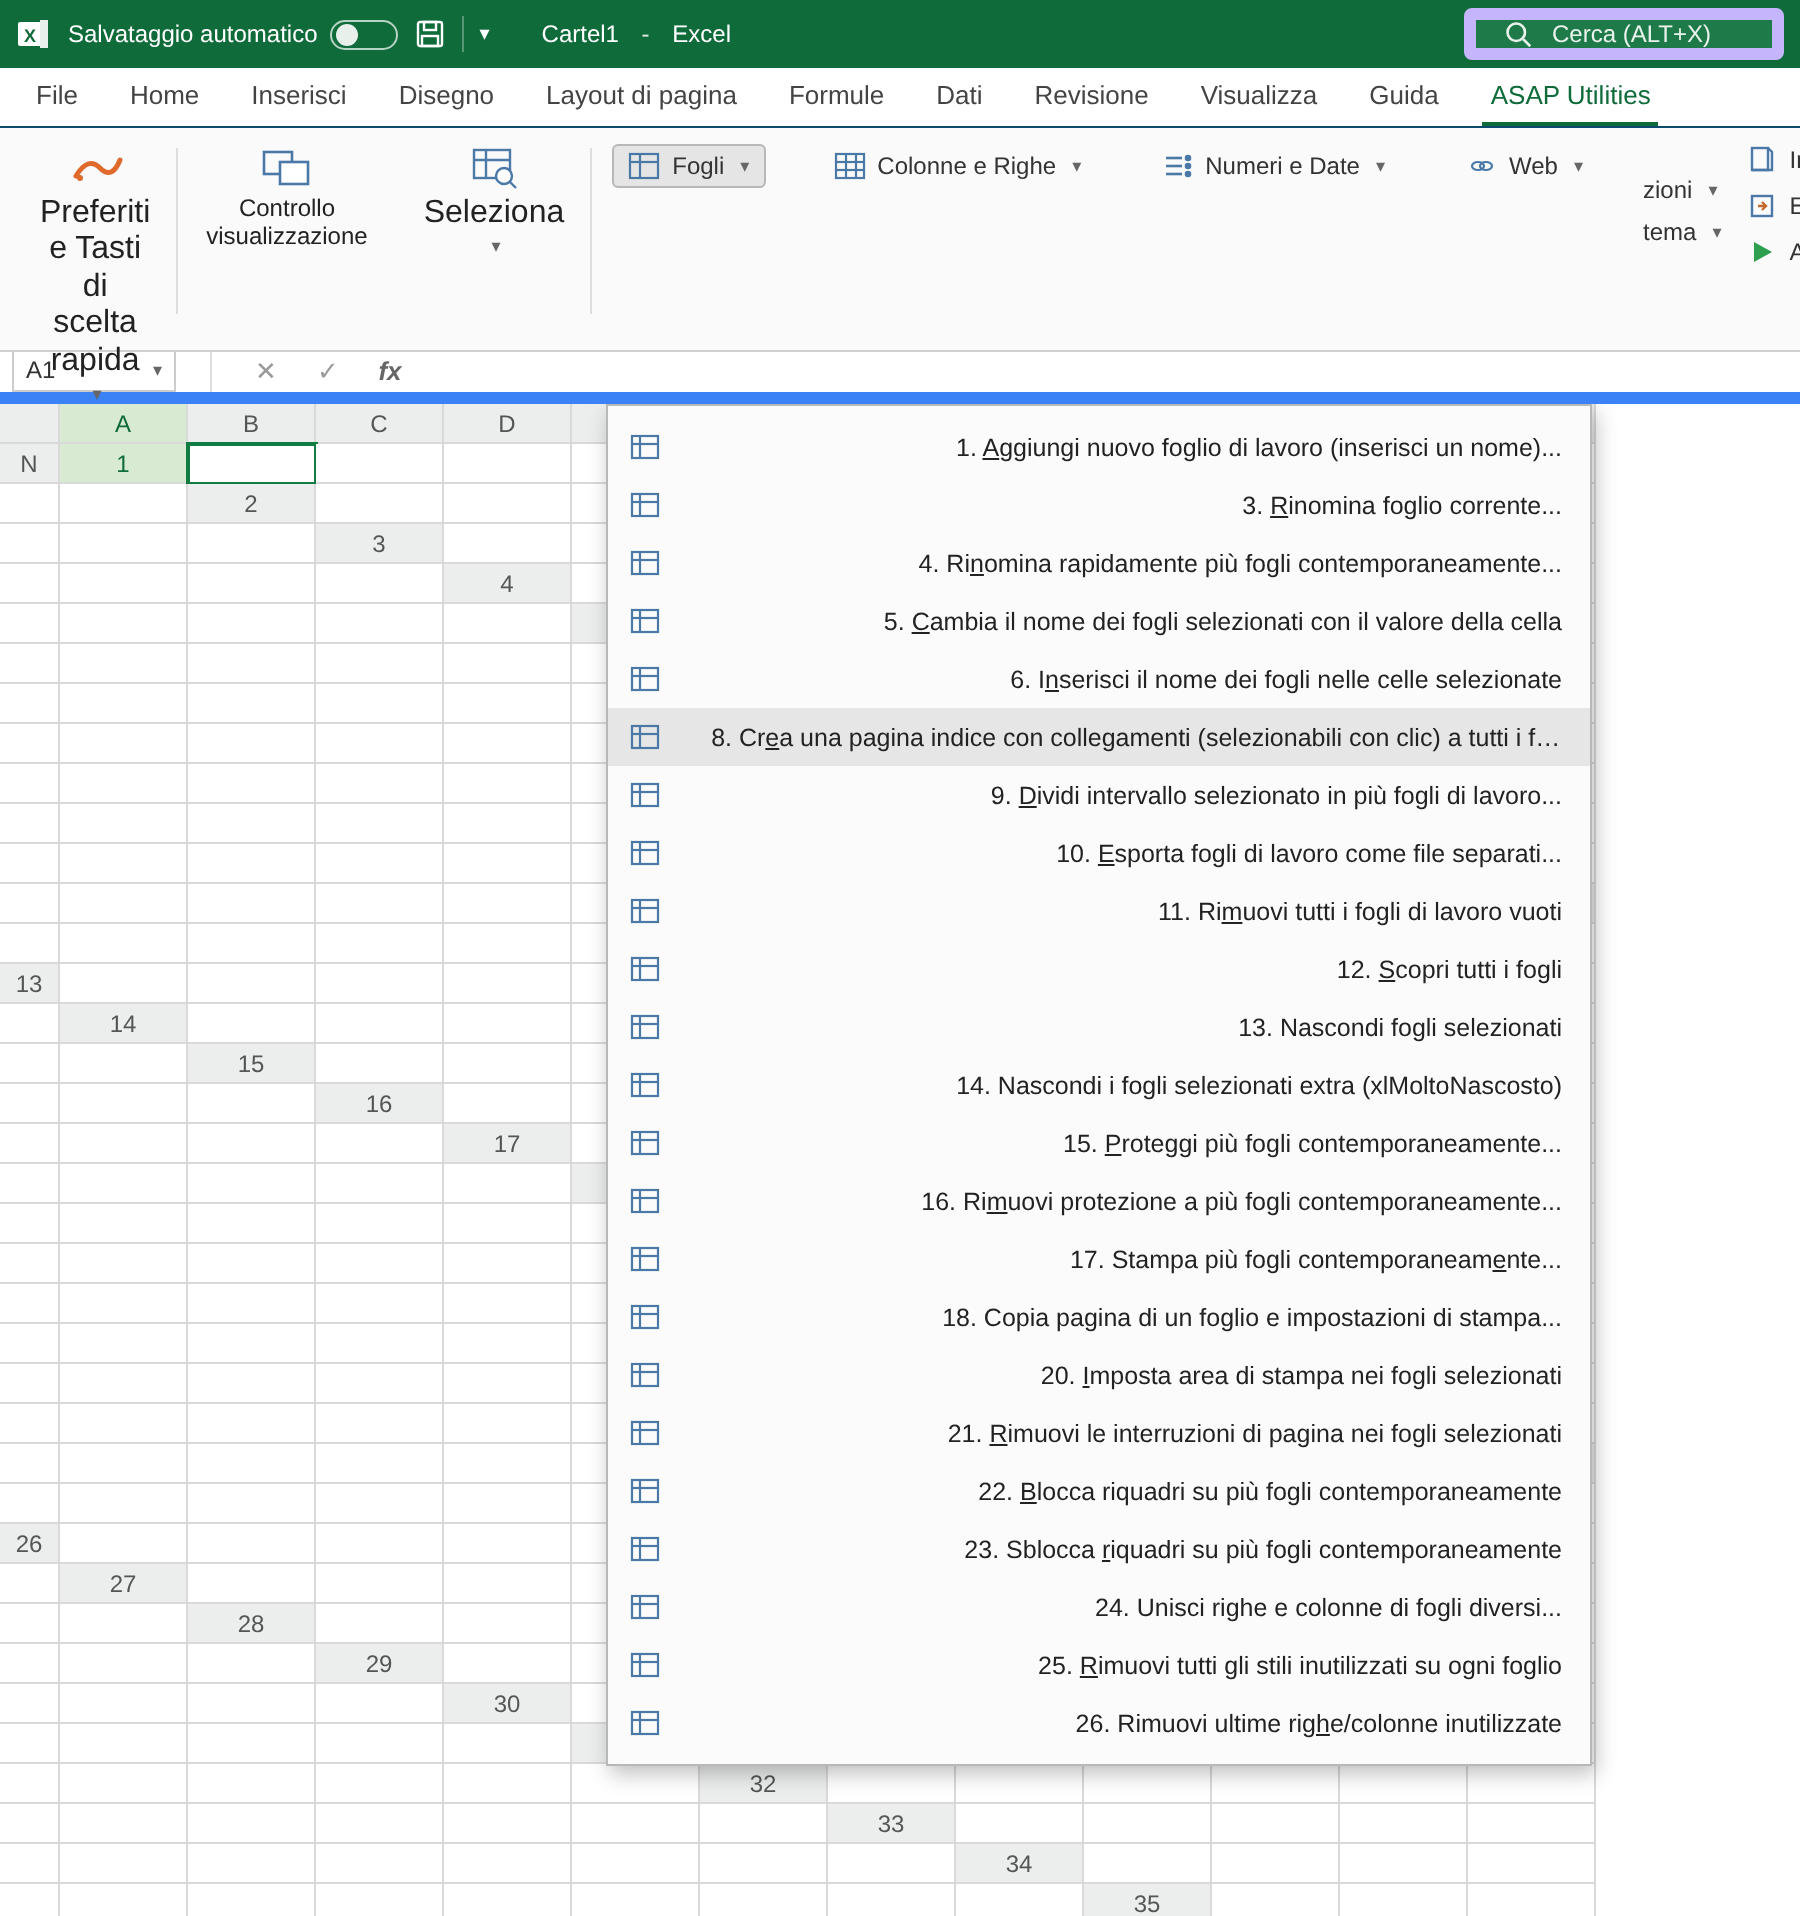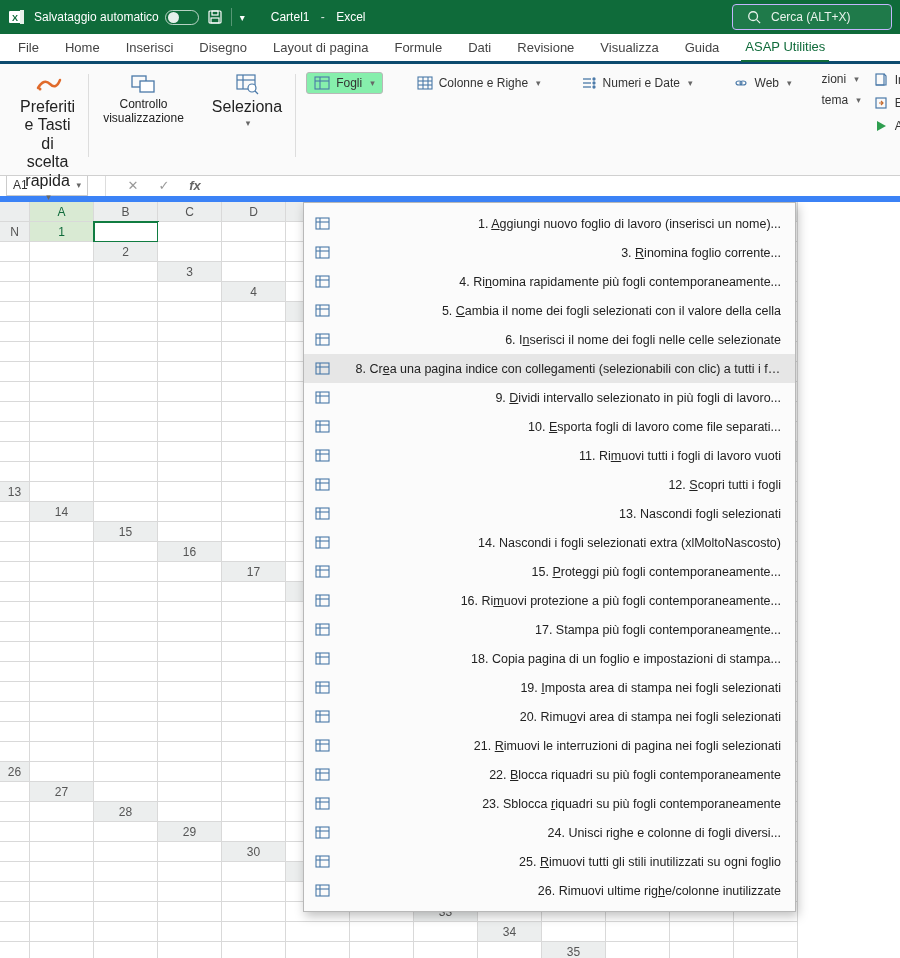--- a/index.html
+++ b/index.html
@@ -8,38 +8,38 @@
   
   .titlebar { height: 34px; background: #0f6b3a; color: #fff; display: flex; align-items: center; padding: 0 8px; gap: 8px; }
   .titlebar .app-icon { width: 18px; height: 18px; display:flex; align-items:center; justify-content:center; }
   .titlebar .autosave { display:flex; align-items:center; gap:6px; font-size:12px; }
   .titlebar .toggle { width: 34px; height: 15px; border:1px solid rgba(255,255,255,.7); border-radius:8px; position:relative; }
   .titlebar .toggle::after { content:""; position:absolute; left:2px; top:1px; width:11px; height:11px; border-radius:50%; background:#fff; opacity:.9; }
   .titlebar .divider { width:1px; height:18px; background:rgba(255,255,255,.3); }
   .titlebar .save-icon { width:16px; height:16px; }
   .titlebar .title-text { font-size:12px; }
   .titlebar .dash { opacity:.85; }
-  .titlebar .search { margin-left:auto; display:flex; align-items:center; gap:10px; background:#1f7a4a; border:1px solid #c4b5fd; padding:4px 14px; border-radius:4px; height:26px; min-width:160px; color:#e9f3ec; }
+  .titlebar .search { margin-left:auto; display:flex; align-items:center; gap:10px; background:#1f7a4a; border:6px solid #c4b5fd; padding:4px 14px; border-radius:4px; height:26px; min-width:160px; color:#e9f3ec; }
   .titlebar .search .mag { width:14px; height:14px; }
 
   
-  .tabs { height: 30px; display:flex; align-items:center; gap:18px; padding:0 14px; border-bottom:3px solid #0c4a6e; background:#fff; font-size:13px; }
+  .tabs { height: 30px; display:flex; align-items:flex-start; gap:18px; padding:0 14px; border-bottom:1px solid #0c4a6e; background:#fff; font-size:13px; }
   .tabs .tab { padding:6px 4px 6px; color:#444; cursor:pointer; }
   .tabs .tab.active { color:#0f6b3a; border-bottom:2px solid #0f6b3a; font-weight:400; }
 
   
   .ribbon { height: 112px; background:#fafafa; border-bottom:1px solid #d0d0d0; display:flex; padding:4px 6px 0 6px; position:relative; }
   .ribbon .group { display:flex; flex-direction:column; align-items:center; justify-content:space-between; padding:2px 10px 2px; position:relative; }
   .ribbon .group.sep::after { content:""; position:absolute; right:0; top:6px; bottom:18px; width:1px; background:#ddd; }
   .ribbon .group .big-btn { display:flex; flex-direction:column; align-items:center; gap:2px; text-align:center; padding:2px 4px; cursor:pointer; }
   .ribbon .group .big-btn .bicon { width:28px; height:24px; display:flex; align-items:center; justify-content:center; }
   .ribbon .group .glabel { font-size:11px; color:#666; padding:2px 0 4px; }
   .ribbon .small-stack { display:flex; flex-direction:column; gap:3px; }
   .ribbon .small-btn { display:flex; align-items:center; gap:6px; padding:3px 6px; border-radius:3px; cursor:pointer; font-size:12px; color:#333; white-space:nowrap; }
-  .ribbon .small-btn.highlight { background:#86efac; border:1px solid #b8b8b8; padding:2px 7px; }
+  .ribbon .small-btn.highlight { background:#e5e5e5; border:1px solid #b8b8b8; padding:2px 7px; }
   .ribbon .small-btn .sicon { width:16px; height:16px; display:flex; align-items:center; justify-content:center; }
   .chev { font-size:9px; color:#666; margin-left:2px; }
   .ribbon .right-group { margin-left:auto; padding-right:0; }
   .ribbon .right-group .small-btn { padding:2px 4px; }
 
   
   .fbar { height: 26px; display:flex; align-items:flex-end; border-bottom:6px solid #3b82f6; background:#fff;gap:11px; }
   .fbar .namebox { width:82px; height:22px; border:1px solid #ccc; margin-left:6px; display:flex; align-items:center; justify-content:space-between; padding:0 6px; font-size:12px; color:#333; }
   .fbar .namebox .dd { font-size:9px; color:#666; }
   .fbar .fb-sep { width:1px; height:22px; background:#ddd; margin:0 6px; }
@@ -213,21 +213,21 @@
               <ellipse cx="6" cy="7" rx="3" ry="2"></ellipse>
               <ellipse cx="10" cy="7" rx="3" ry="2"></ellipse>
             </svg>
           </span>
         <span>Web</span>
           <span class="chev">▾</span>
       </div>
     </div>
   </div>
 
-  <div class="group right-group" style="align-items:flex-end;">
+  <div class="group right-group" style="align-items:flex-end;margin-top:16px;">
     <div class="small-stack" style="align-items:flex-start;">
       <div class="small-btn">
           <span>zioni</span>
           <span class="chev">▾</span>
         </div>
       <div class="small-btn">
           <span>tema</span>
           <span class="chev">▾</span>
         </div>
     </div>
@@ -936,31 +936,21 @@
         <span class="lbl"><span class="num">18.</span> Copia pagina di un foglio e impostazioni di stampa...</span>
       </div>
       <div class="row">
         <span class="dicon">
           <svg width="16" height="14" viewBox="0 0 16 14" fill="none" stroke="#4a79a8" stroke-width="1.1">
             <rect x="1" y="1" width="13" height="11"></rect>
             <line x1="1" y1="5" x2="14" y2="5"></line>
             <line x1="5" y1="1" x2="5" y2="12"></line>
           </svg>
         </span>
-        <span class="lbl"><span class="num">19.</span> <u>I</u>mposta area di stampa nei fogli selezionati</span>
-      </div>
-      <div class="row">
-        <span class="dicon">
-          <svg width="16" height="14" viewBox="0 0 16 14" fill="none" stroke="#4a79a8" stroke-width="1.1">
-            <rect x="1" y="1" width="13" height="11"></rect>
-            <line x1="1" y1="5" x2="14" y2="5"></line>
-            <line x1="5" y1="1" x2="5" y2="12"></line>
-          </svg>
-        </span>
-        <span class="lbl"><span class="num">20.</span> Rimu<u>o</u>vi area di stampa nei fogli selezionati</span>
+        <span class="lbl"><span class="num">20.</span> <u>I</u>mposta area di stampa nei fogli selezionati</span>
       </div>
       <div class="row">
         <span class="dicon">
           <svg width="16" height="14" viewBox="0 0 16 14" fill="none" stroke="#4a79a8" stroke-width="1.1">
             <rect x="1" y="1" width="13" height="11"></rect>
             <line x1="1" y1="5" x2="14" y2="5"></line>
             <line x1="5" y1="1" x2="5" y2="12"></line>
           </svg>
         </span>
         <span class="lbl"><span class="num">21.</span> <u>R</u>imuovi le interruzioni di pagina nei fogli selezionati</span>

